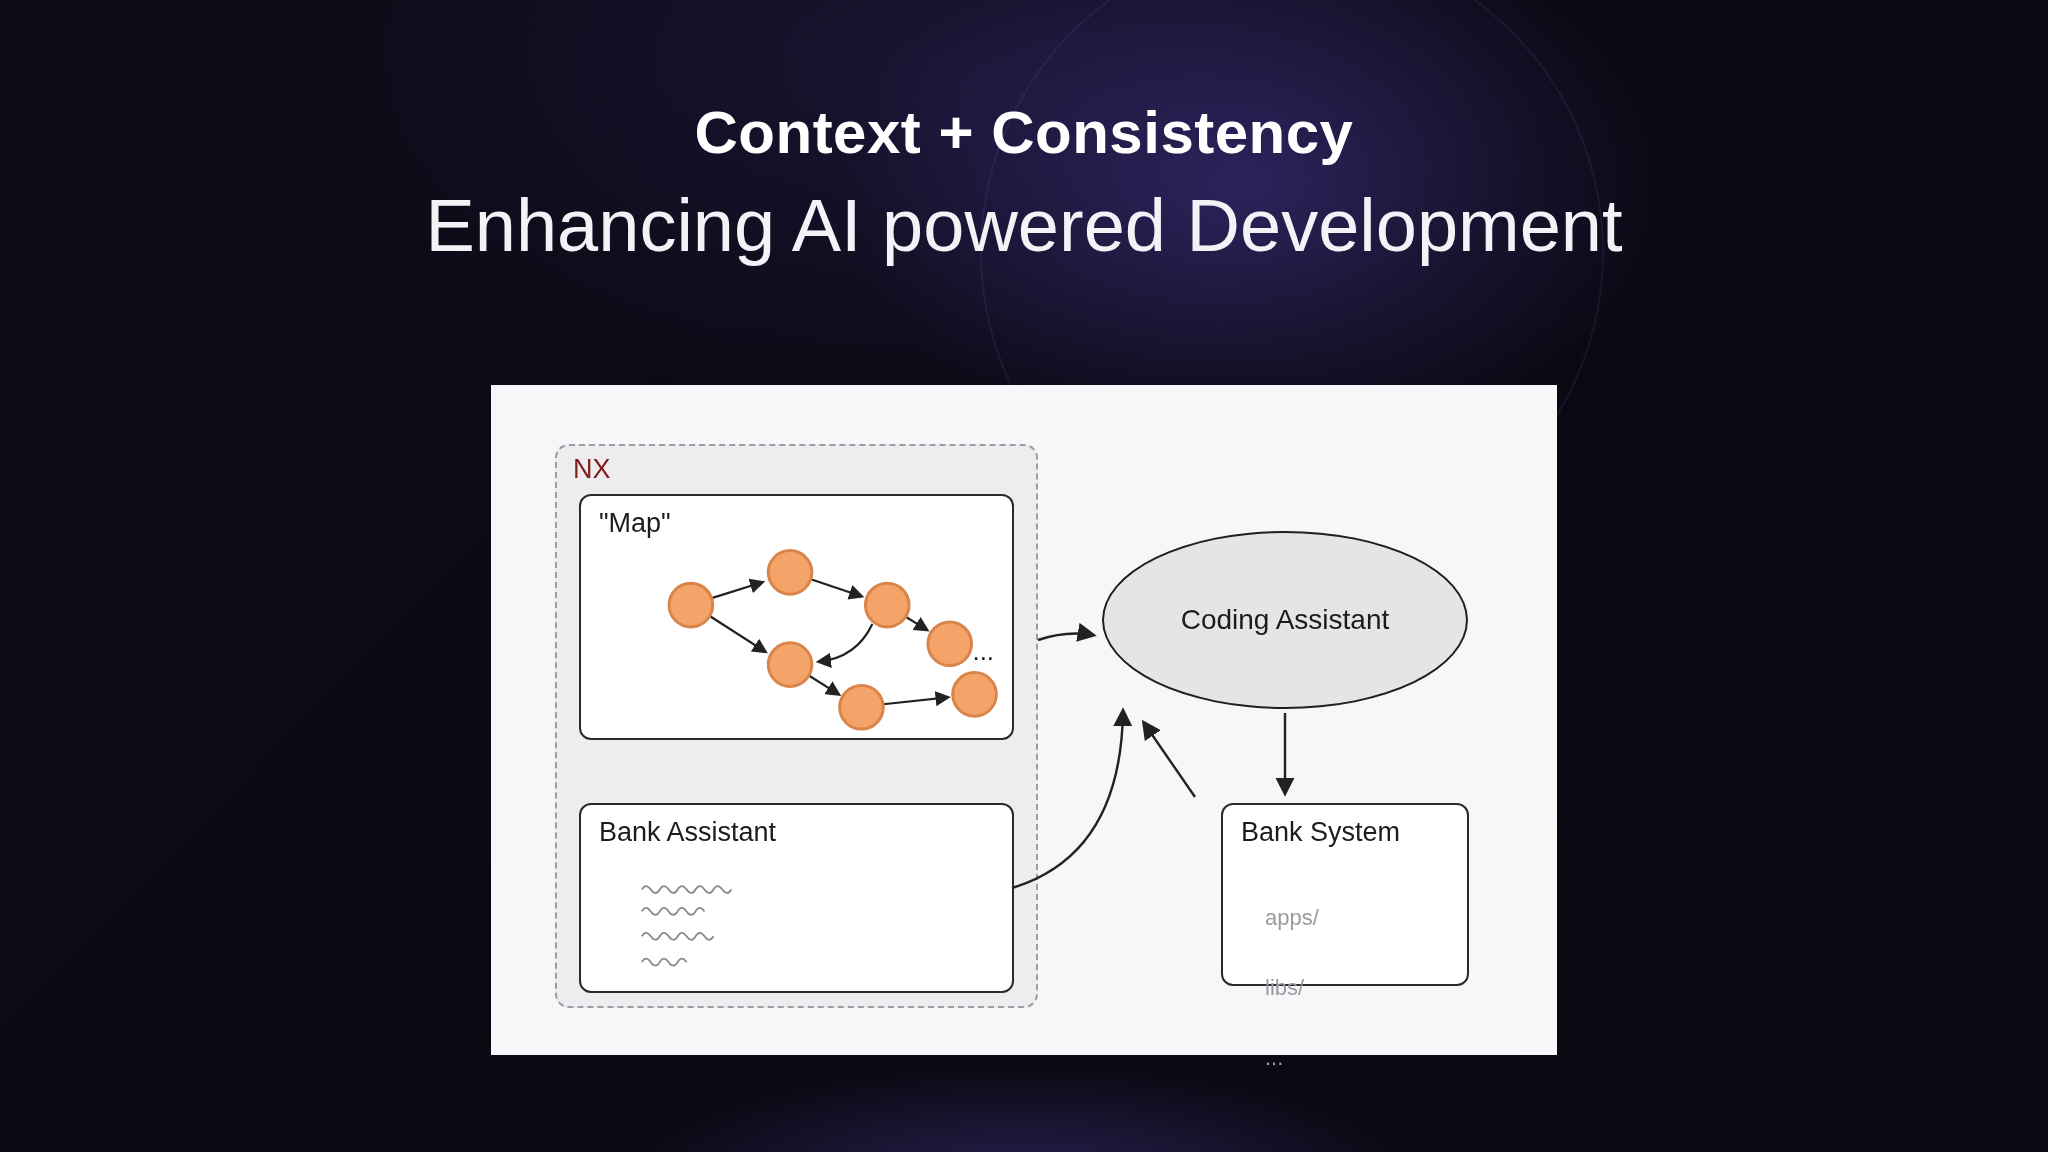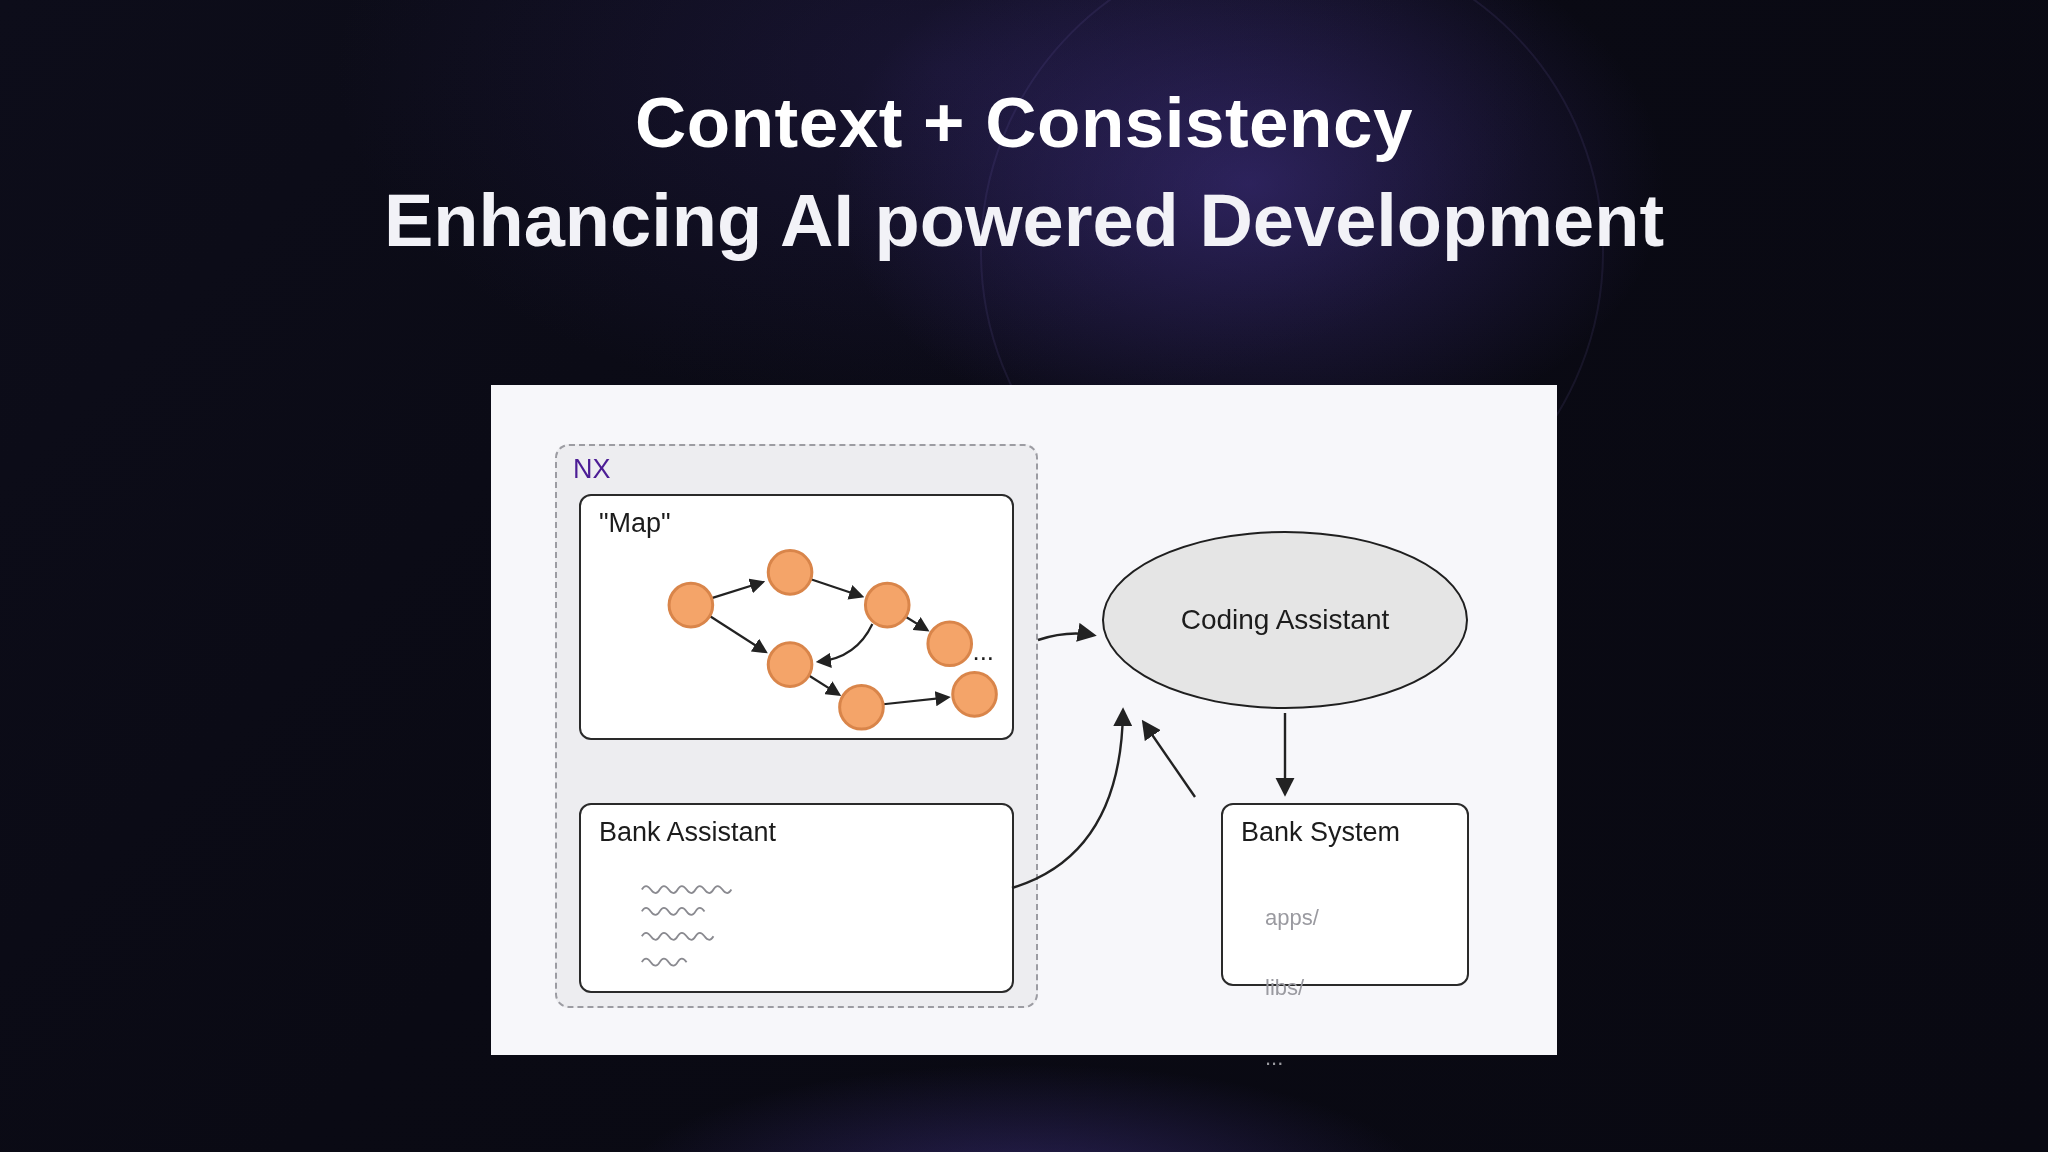--- a/index.html
+++ b/index.html
@@ -24,31 +24,31 @@
     position: absolute;
     left: 980px; top: -60px;
     width: 620px; height: 620px;
     border-radius: 50%;
     border: 2px solid rgba(150, 130, 230, 0.10);
     pointer-events: none;
   }
 
   .header { position: absolute; top: 82px; left: 0; width: 100%; text-align: center; }
   .title {
-    margin: 0;
-    font-size: 71px;
+    margin: 16px;
+    font-size: 60px;
     font-weight: 800;
     letter-spacing: 0.5px;
     color: #ffffff;
     line-height: 1.15;
   }
   .subtitle {
     margin: 14px 0 0 0;
     font-size: 74px;
-    font-weight: 700;
+    font-weight: 400;
     color: #f2f2f7;
     line-height: 1.15;
   }
 
   .card {
     position: absolute;
     left: 491px; top: 385px;
     width: 1066px; height: 670px;
     background: #f7f7fa;
   }
@@ -59,21 +59,21 @@
     width: 483px; height: 564px;
     background: #ededf0;
     border: 2px dashed #9c9ca2;
     border-radius: 14px;
     box-sizing: border-box;
   }
   .nx-label {
     position: absolute;
     left: 16px; top: 8px;
     font-size: 27px;
-    color: #4c1d95;
+    color: #7f1d1d;
     text-align: center;
   }
 
   .panel {
     position: absolute;
     background: #ffffff;
     border: 2px solid #2a2a2a;
     border-radius: 12px;
     box-sizing: border-box;
   }

